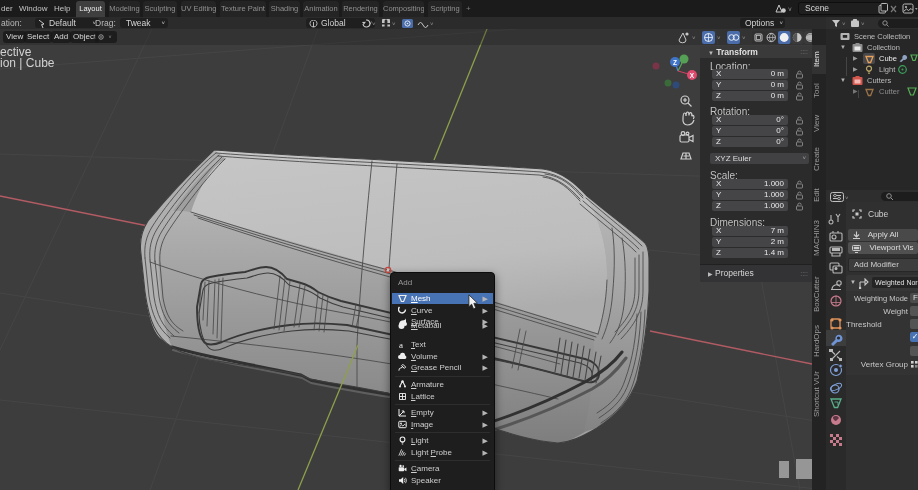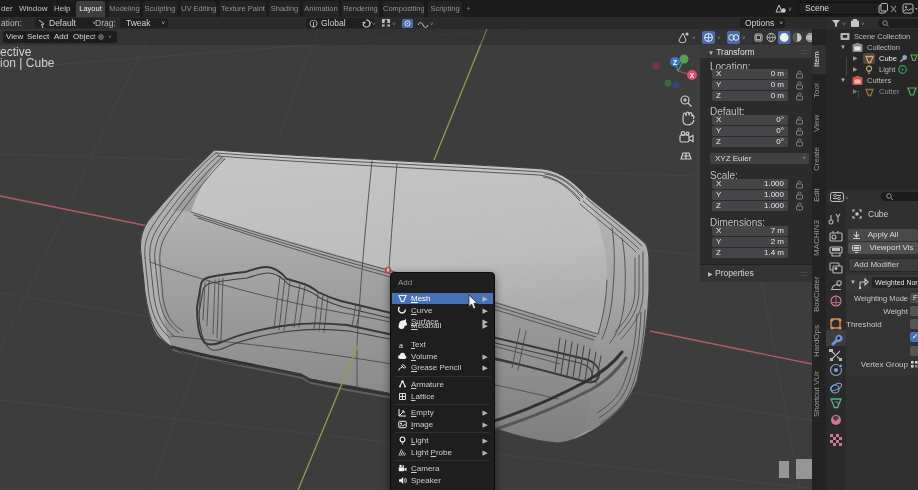--- a/index.html
+++ b/index.html
@@ -361,21 +361,21 @@
         </g>
     </g>
   </svg>
 
   <div class="abs" style="left:0;top:47px;z-index:10;color:#d2d2d2;font-size:12px;line-height:11px">ective<br>ion | Cube</div>
 
   <div class="abs" style="left:779px;top:461px;width:10px;height:17px;background:#969696;z-index:12"></div>
   <div class="abs" style="left:796px;top:459px;width:16px;height:20px;background:#969696;z-index:12"></div>
 
   <div class="abs" id="npanel">
-    <div class="nph"><span style="margin-left:8px;font-size:6px;color:#bbb">▼</span> <b style="font-weight:normal">Transform</b><span style="position:absolute;right:4px;color:#777;font-size:7px">::::</span></div>
+    <div class="nph"><span style="margin-left:8px;font-size:6px;color:#bbb">▼</span> <b style="font-weight:bold">Transform</b><span style="position:absolute;right:4px;color:#777;font-size:7px">::::</span></div>
     <span class="nlab" style="top:15px">Location:</span>
     <div class="nrow" style="top:23px;width:76px">
         <span class="k">X</span>
         <span class="v">0 m</span>
       </div>
       <svg class="abs" style="left:95px;top:24px" width="9" height="9" viewBox="0 0 9 9">
         <rect x="1.5" y="4" width="6" height="4" rx="0.8" fill="none" stroke="#8e8e8e" stroke-width="0.9"></rect>
         <path d="M2.8,4 v-1.2 a1.7,1.7 0 0,1 3.4,0" fill="none" stroke="#8e8e8e" stroke-width="0.9"></path>
       </svg>
     <div class="nrow" style="top:34px;width:76px">
@@ -387,21 +387,21 @@
         <path d="M2.8,4 v-1.2 a1.7,1.7 0 0,1 3.4,0" fill="none" stroke="#8e8e8e" stroke-width="0.9"></path>
       </svg>
     <div class="nrow" style="top:45px;width:76px">
         <span class="k">Z</span>
         <span class="v">0 m</span>
       </div>
       <svg class="abs" style="left:95px;top:46px" width="9" height="9" viewBox="0 0 9 9">
         <rect x="1.5" y="4" width="6" height="4" rx="0.8" fill="none" stroke="#8e8e8e" stroke-width="0.9"></rect>
         <path d="M2.8,4 v-1.2 a1.7,1.7 0 0,1 3.4,0" fill="none" stroke="#8e8e8e" stroke-width="0.9"></path>
       </svg>
-    <span class="nlab" style="top:60px">Default:</span>
+    <span class="nlab" style="top:60px">Rotation:</span>
     <div class="nrow" style="top:69px;width:76px">
         <span class="k">X</span>
         <span class="v">0°</span>
       </div>
       <svg class="abs" style="left:95px;top:70px" width="9" height="9" viewBox="0 0 9 9">
         <rect x="1.5" y="4" width="6" height="4" rx="0.8" fill="none" stroke="#8e8e8e" stroke-width="0.9"></rect>
         <path d="M2.8,4 v-1.2 a1.7,1.7 0 0,1 3.4,0" fill="none" stroke="#8e8e8e" stroke-width="0.9"></path>
       </svg>
     <div class="nrow" style="top:80px;width:76px">
         <span class="k">Y</span>

